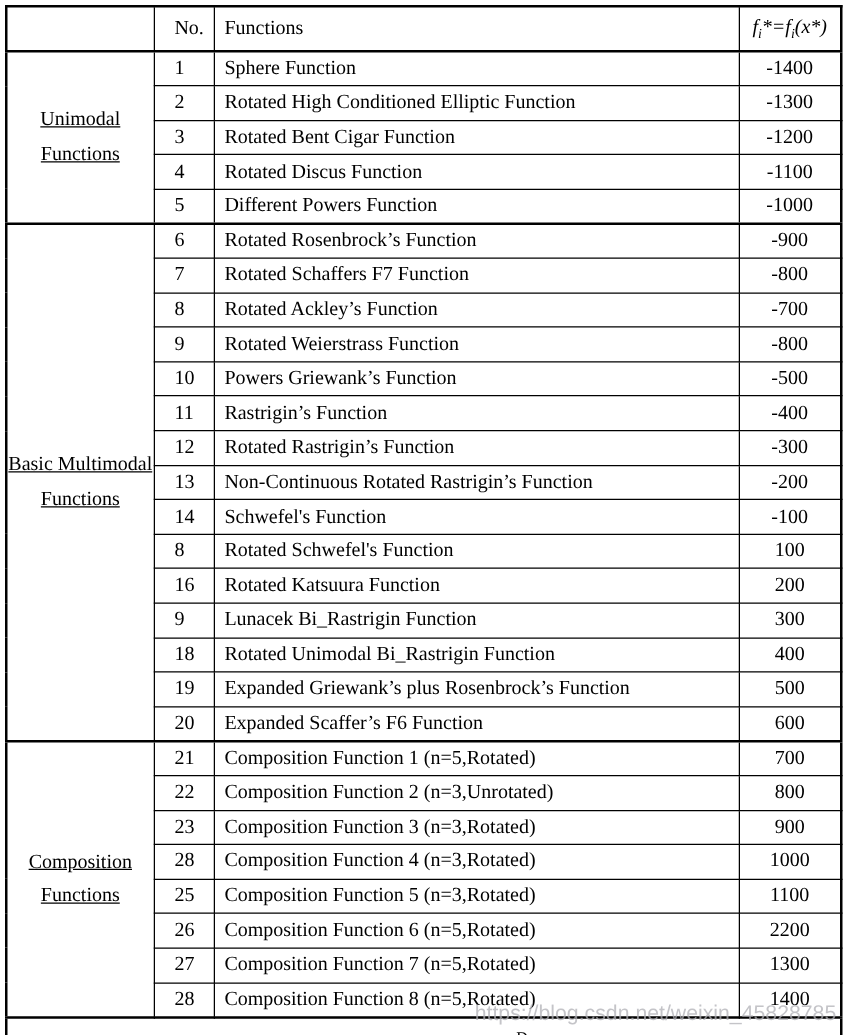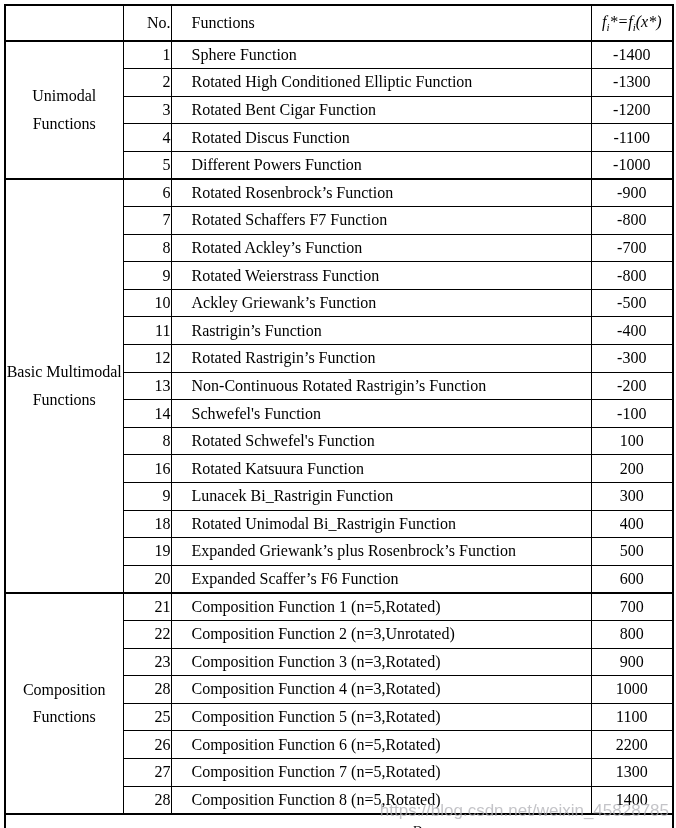--- a/index.html
+++ b/index.html
@@ -34,30 +34,31 @@
   }
   tr.header-row { height: 36px; }
   tr.header-row td, tr.header-row th { border-bottom: 2px solid #000000; }
   tr.data-row { height: 27.6px; }
   tr.group-start td { border-top: 2px solid #000000; }
   td.cat {
     text-align: center;
     vertical-align: middle;
     line-height: 27.5px;
     padding: 0 0;
+    text-decoration: underline;
   }
   td.no-cell, th.no-h {
-    text-align: right;
+    text-align: left;
     vertical-align: middle;
     padding-left: 16px;
   }
   td.fn-cell, th.fn-h {
     text-align: left;
     vertical-align: middle;
-    padding-left: 20px;
+    padding-left: 8px;
     white-space: nowrap;
     margin-top: 36px;
   }
   td.val-cell, th.val-h {
     text-align: center;
     vertical-align: middle;
   }
   th.val-h { font-style: italic; border-radius: 13px; }
   th.val-h sub { font-size: 11px; }
   tr.partial-row { height: 20px; }
@@ -143,21 +144,21 @@
       <td class="fn-cell">Rotated Ackley’s Function</td>
       <td class="val-cell">-700</td>
     </tr>
     <tr class="data-row">
       <td class="no-cell">9</td>
       <td class="fn-cell">Rotated Weierstrass Function</td>
       <td class="val-cell">-800</td>
     </tr>
     <tr class="data-row">
       <td class="no-cell">10</td>
-      <td class="fn-cell">Ackley Griewank’s Function</td>
+      <td class="fn-cell">Powers Griewank’s Function</td>
       <td class="val-cell">-500</td>
     </tr>
     <tr class="data-row">
       <td class="no-cell">11</td>
       <td class="fn-cell">Rastrigin’s Function</td>
       <td class="val-cell">-400</td>
     </tr>
     <tr class="data-row">
       <td class="no-cell">12</td>
       <td class="fn-cell">Rotated Rastrigin’s Function</td>

